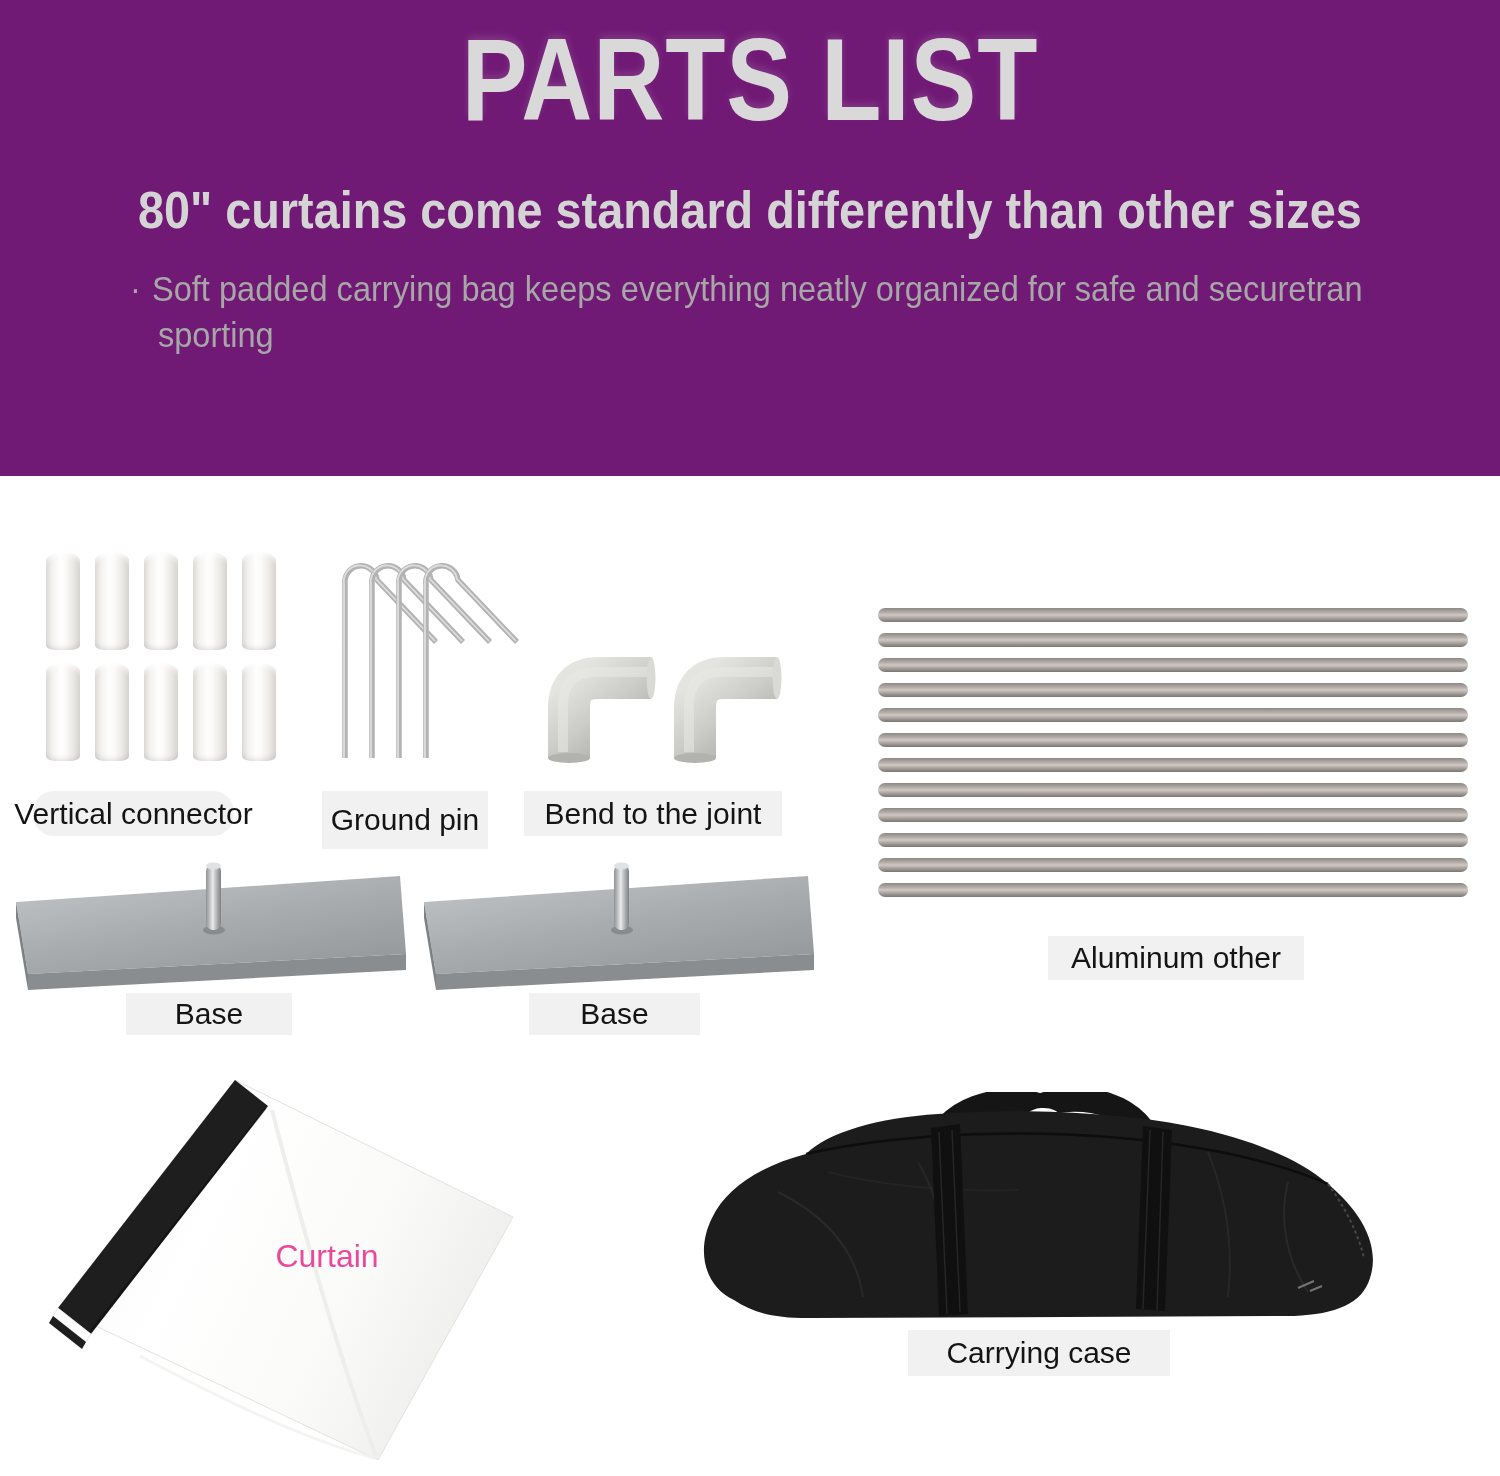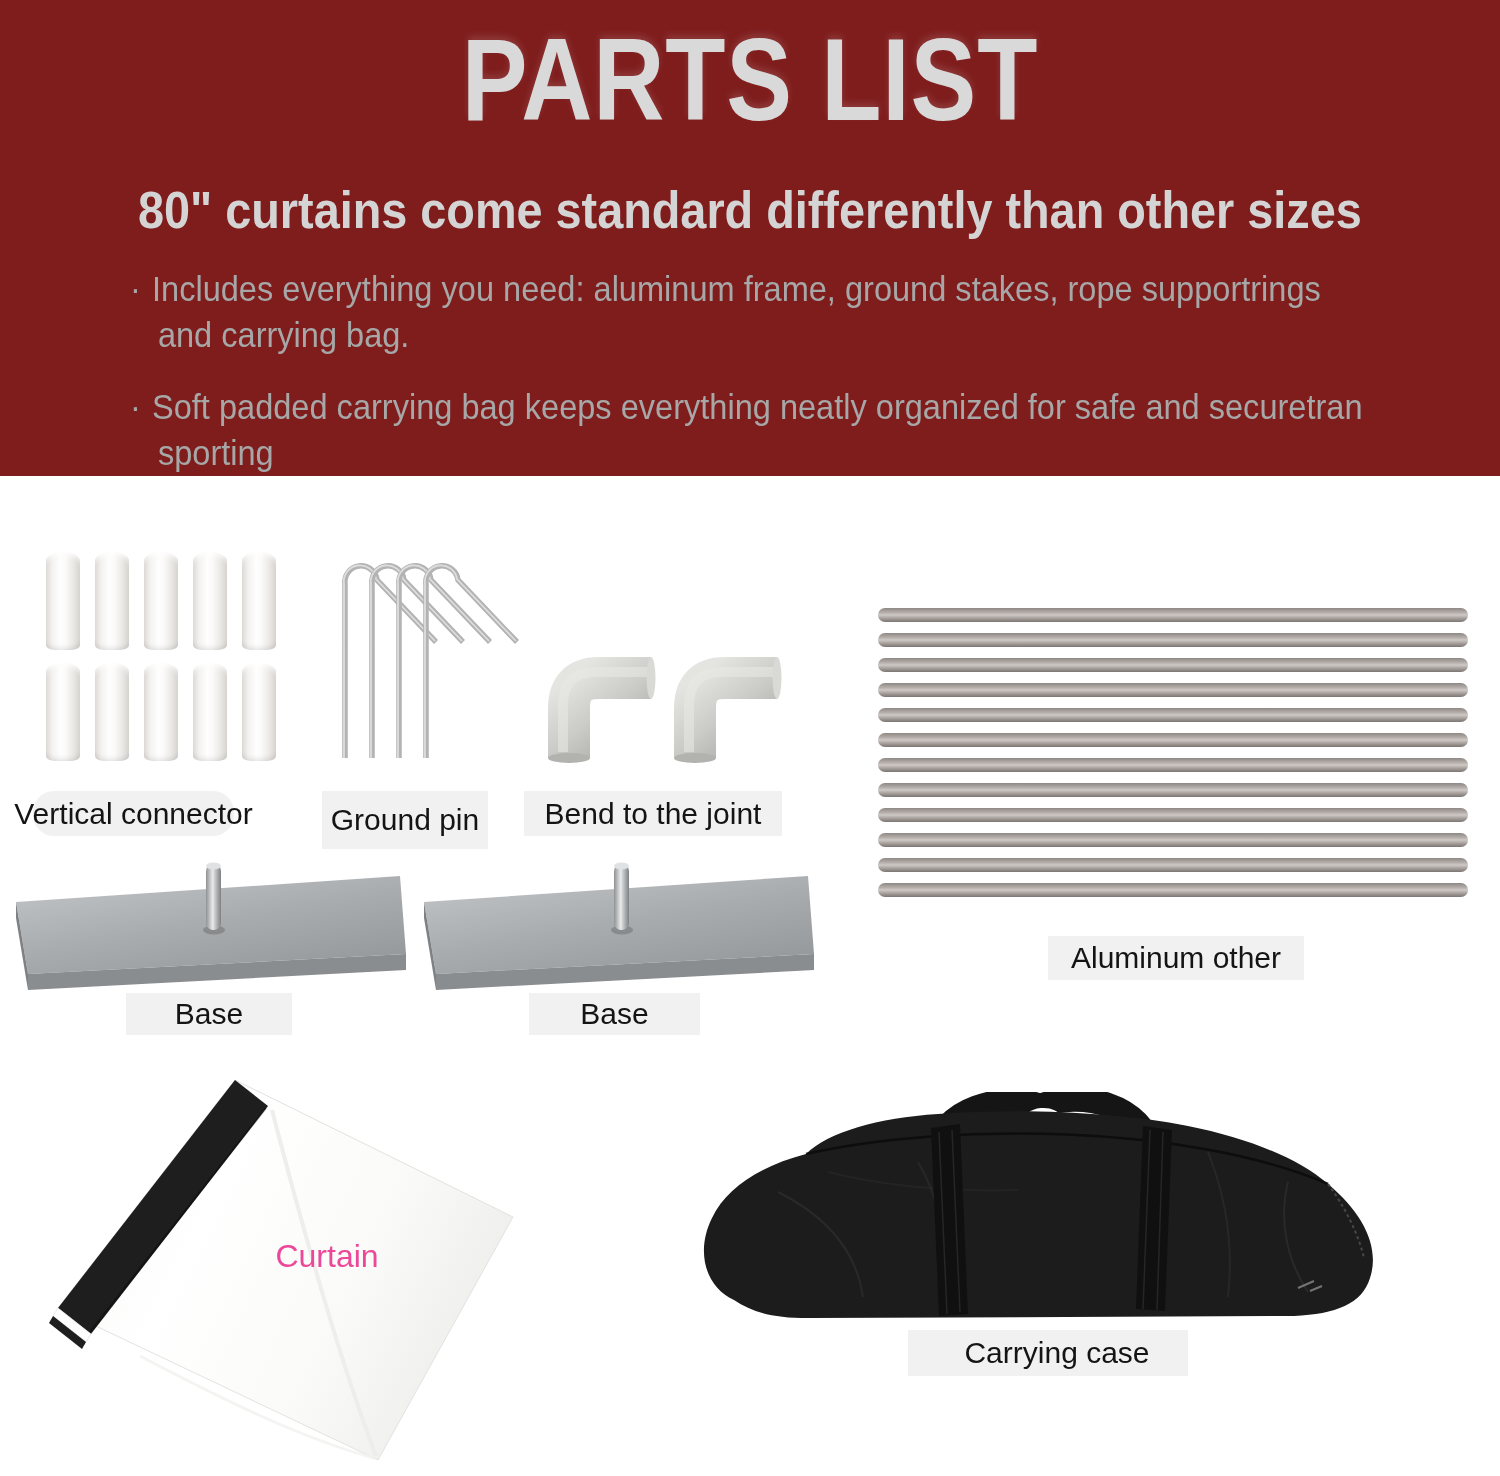--- a/index.html
+++ b/index.html
@@ -1,21 +1,21 @@
 <!DOCTYPE html>
 <html><head>
 <meta charset="utf-8">
 <style>
   html,body{margin:0;padding:0;background:#ffffff;}
   .page{
     position:relative;width:1500px;height:1476px;background:#ffffff;
     overflow:hidden;font-family:"Liberation Sans","DejaVu Sans",sans-serif;
   }
   
-  .hdr{position:absolute;left:0;top:0;width:1500px;height:476px;background:#7f1d1d;}
+  .hdr{position:absolute;left:0;top:0;width:1500px;height:476px;background:#701a75;}
   .hdr .title-wrap{position:absolute;left:0;top:22px;width:100%;text-align:center;}
   .hdr .title{
     display:inline-block;transform:scaleX(.85);transform-origin:center;
     font-size:116px;font-weight:700;color:#d9d9d9;letter-spacing:1px;line-height:1;
     text-shadow:0 -4px 8px rgba(255,255,255,.12);
   }
   .hdr .subtitle-wrap{position:absolute;left:0;top:184px;width:100%;text-align:center;}
   .hdr .subtitle{
     display:inline-block;transform:scaleX(.9);transform-origin:center;
     font-size:52px;font-weight:700;color:#d4d4d4;line-height:1;
@@ -32,21 +32,21 @@
   .part-label{
     position:absolute;background:#f1f1f1;color:#141414;font-size:30px;
     display:flex;align-items:center;justify-content:center;white-space:nowrap;
   }
   .lbl-vc{left:33px;top:791px;width:201px;height:45px;border-radius:21px;}
   .lbl-gp{left:322px;top:791px;width:166px;height:58px;}
   .lbl-bj{left:524px;top:791px;width:258px;height:45px;}
   .lbl-at{left:1048px;top:936px;width:256px;height:44px;}
   .lbl-b1{left:126px;top:993px;width:166px;height:42px;}
   .lbl-b2{left:529px;top:993px;width:171px;height:42px;}
-  .lbl-cc{left:908px;top:1330px;width:262px;height:46px;padding-left:18px;}
+  .lbl-cc{left:908px;top:1330px;width:262px;height:46px;}
   .curtain-text{
     position:absolute;left:247px;top:1238px;width:160px;text-align:center;
     color:#ec4899;font-size:32px;
   }
   
   .connectors{
     position:absolute;left:46px;top:552px;
     display:grid;grid-template-columns:repeat(5,34px);gap:13px 15px;
   }
   .cyl{
@@ -84,24 +84,20 @@
 <div class="page">
 
   <div class="hdr">
     <div class="title-wrap">
       <span class="title">PARTS LIST</span>
     </div>
     <div class="subtitle-wrap">
       <span class="subtitle">80" curtains come standard differently than other sizes</span>
     </div>
     <div class="bullets">
-      <div class="bullet">
-        <span class="bl"><span class="marker">·</span><span>Includes everything you need: aluminum frame, ground stakes, rope supportrings</span></span>
-        <span class="bl l2">and carrying bag.</span>
-      </div>
       <div class="bullet">
         <span class="bl"><span class="marker">·</span><span>Soft padded carrying bag keeps everything neatly organized for safe and securetran</span></span>
         <span class="bl l2">sporting</span>
       </div>
     </div>
   </div>
 
   <div class="connectors">
     <div class="cyl"></div>
   <div class="cyl"></div>

